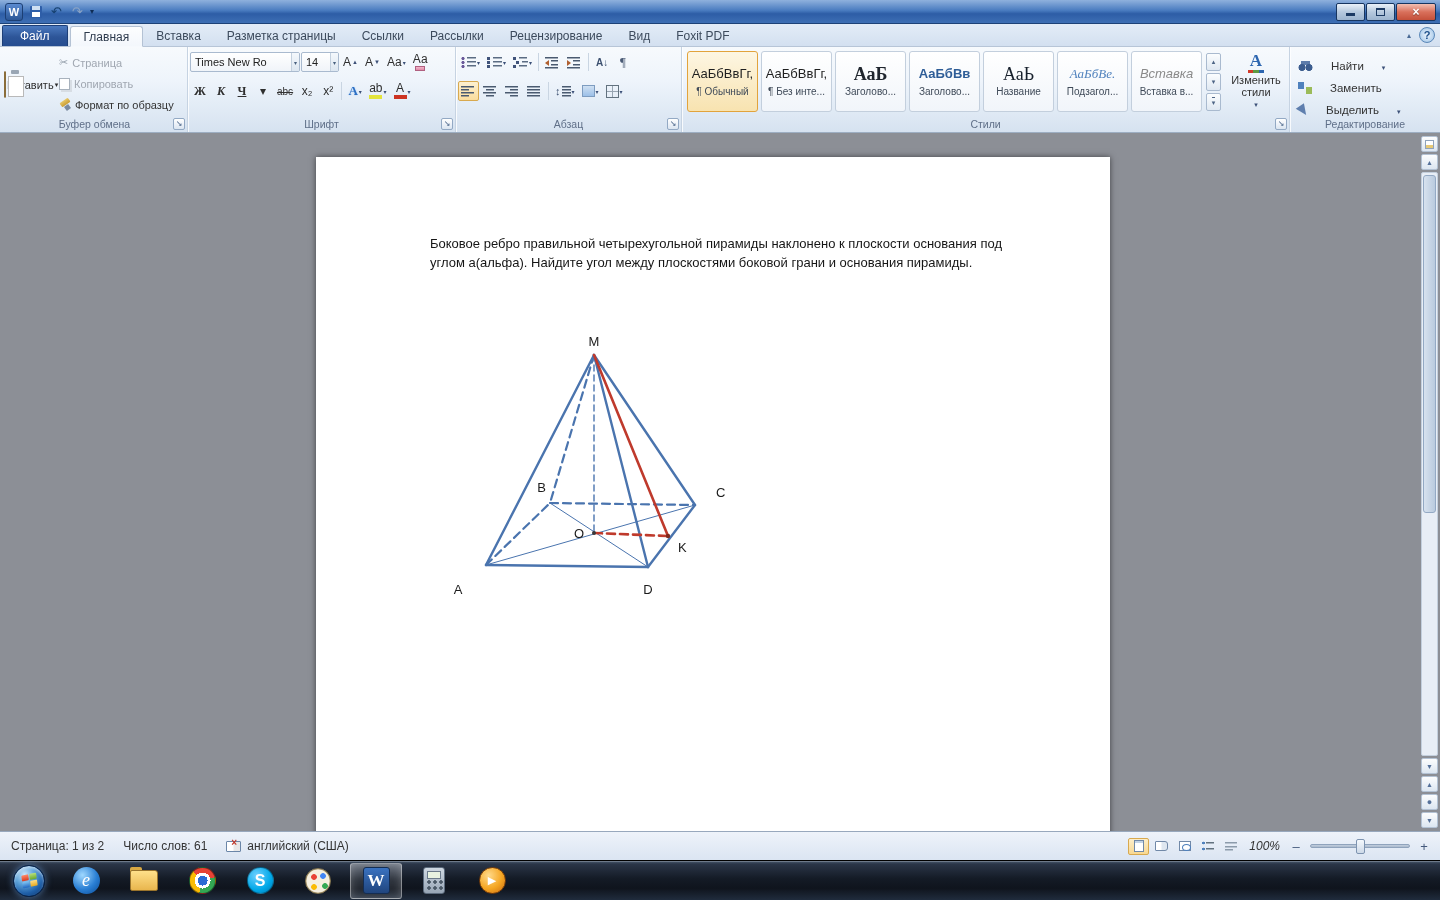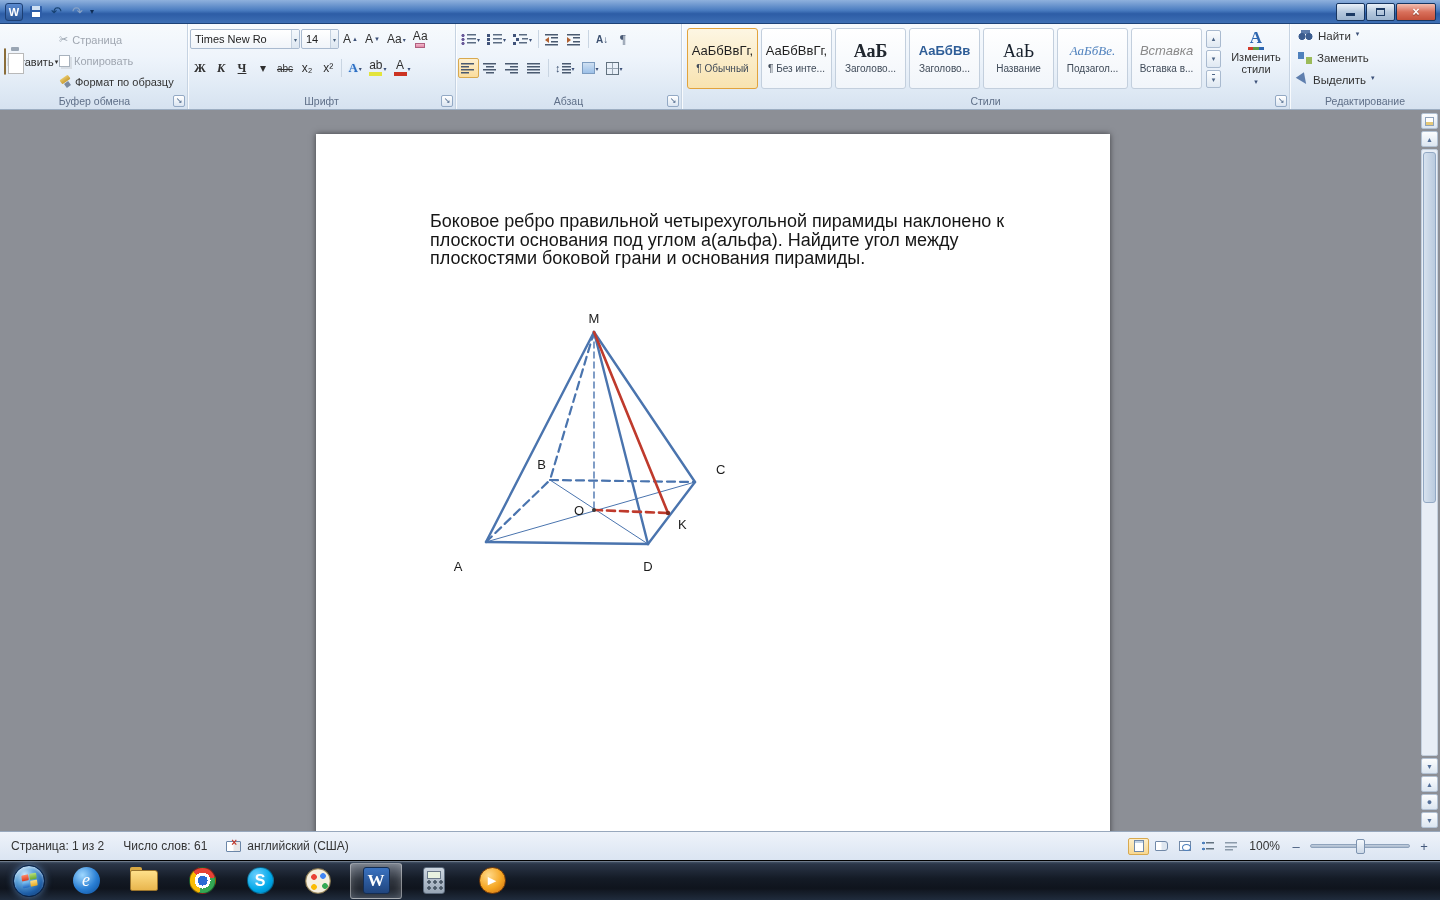--- a/index.html
+++ b/index.html
@@ -113,30 +113,30 @@
 .sarrow{width:15px;height:18px;border:1px solid #a9bacf;background:linear-gradient(#fbfdfe,#dfe8f2);font-size:7px;color:#4c6485;display:flex;align-items:center;justify-content:center;border-radius:2px;}
 .sarrow.more span{border-top:1px solid #4c6485;padding-top:1px;}
 .change-styles{width:62px;display:flex;flex-direction:column;align-items:center;justify-content:center;gap:1px;font-size:11px;color:#333;text-align:center;line-height:12px;}
 .cs-icon{font-size:17px;font-weight:bold;color:#2d66b0;font-family:"Liberation Serif",serif;line-height:16px;}
 .cs-bar{width:16px;height:3px;background:linear-gradient(90deg,#d23b2b 33%,#5d9a43 33% 66%,#2d66b0 66%);display:block;}
 .cs-caret{font-size:7px;color:#3c5078;}
 
 
 .g-editing{width:150px;border-right:none;}
 .edit-col{display:flex;flex-direction:column;gap:3px;padding:4px 2px 0 6px;}
-.ebtn{display:flex;align-items:flex-start;gap:5px;height:19px;font-size:11.5px;color:#333;}
+.ebtn{display:flex;align-items:flex-end;gap:18px;height:19px;font-size:11.5px;color:#333;}
 .ebtn .car{font-size:7px;color:#3c5078;}
 .find-ic{width:15px;height:11px;background-image:radial-gradient(circle at 4px 6.5px,#3c5d8f 3.2px,transparent 3.8px),radial-gradient(circle at 11px 6.5px,#3c5d8f 3.2px,transparent 3.8px),linear-gradient(#5d7cab,#5d7cab);background-size:auto,auto,9px 4px;background-position:0 0,0 0,3px 0;background-repeat:no-repeat;display:block;}
 .repl-ic{width:14px;height:12px;background-image:linear-gradient(#4f81bd,#4f81bd),linear-gradient(#9bbb59,#9bbb59);background-size:6px 7px,6px 7px;background-position:0 0,8px 5px;background-repeat:no-repeat;display:block;}
 .sel-ic{width:0;height:0;border-left:5px solid transparent;border-right:5px solid transparent;border-top:11px solid #5f7fae;transform:rotate(-35deg);display:block;}
 
 
 .docarea{flex:1;position:relative;background:#8c8f96;overflow:hidden;}
 .page{position:absolute;left:316px;top:24px;width:794px;bottom:-12px;background:#fff;box-shadow:0 0 6px rgba(0,0,0,.55);}
-.para{position:absolute;left:114px;top:78px;width:600px;font-size:18px;line-height:18.5px;color:#161616;}
+.para{position:absolute;left:114px;top:78px;width:600px;font-size:13px;line-height:18.5px;color:#161616;}
 .figure{position:absolute;left:0;top:0;}
 
 
 .vscroll{position:absolute;top:3px;right:2px;bottom:3px;width:17px;display:flex;flex-direction:column;gap:2px;}
 .sbtn{flex:0 0 16px;border:1px solid #b3c2d4;border-radius:2px;background:linear-gradient(#fcfdfe,#dce6f1);display:flex;align-items:center;justify-content:center;font-size:7px;color:#55719a;}
 .ruler-ic{width:9px;height:9px;background:linear-gradient(#fff 55%,#e6c978 55%);border:1px solid #8fa3bc;display:block;}
 .strack{flex:1;background:#e8eef6;border:1px solid #c3cfdd;border-radius:2px;position:relative;}
 .sthumb{position:absolute;left:1px;right:1px;top:2px;height:58%;background:linear-gradient(90deg,#d7e2ef,#b9cade);border:1px solid #93a9c4;border-radius:3px;}
 .browse-dot{font-size:9px;}
 
@@ -147,21 +147,21 @@
 .book-x{position:absolute;left:4px;top:-4px;color:#c0392b;font-size:10px;font-weight:bold;line-height:10px;}
 .sb-right{margin-left:auto;display:flex;align-items:center;gap:2px;padding-right:6px;}
 .vmbtn{width:21px;height:17px;border:1px solid transparent;border-radius:2px;display:flex;align-items:center;justify-content:center;}
 .vmbtn.active{border-color:#d8a94f;background:linear-gradient(#fdeec9,#f8d892);}
 .vm-page{width:10px;height:12px;background:#fff;border:1px solid #7189a8;box-shadow:inset 0 2px 0 #c3d3e6;display:block;}
 .vm-book{width:13px;height:10px;background:linear-gradient(90deg,#fff 49%,#dfe7f0 51%);border:1px solid #7189a8;border-radius:1px 3px 3px 1px;display:block;}
 .vm-web{width:12px;height:10px;background:#fff;border:1px solid #7189a8;position:relative;display:block;}
 .vm-web:after{content:"";position:absolute;left:2px;top:2px;width:7px;height:5px;border-radius:50%;border:1px solid #4f81bd;}
 .vm-outline{width:12px;height:11px;background-image:radial-gradient(circle at 1.5px 2px,#4f81bd 1.2px,transparent 1.6px),radial-gradient(circle at 1.5px 8px,#4f81bd 1.2px,transparent 1.6px),linear-gradient(#62727f,#62727f),linear-gradient(#62727f,#62727f);background-size:auto,auto,8px 1.5px,8px 1.5px;background-position:0 0,0 0,4px 1.5px,4px 7.5px;background-repeat:no-repeat;display:block;}
 .vm-draft{width:12px;height:11px;background-image:linear-gradient(#8c9bab,#8c9bab),linear-gradient(#8c9bab,#8c9bab),linear-gradient(#8c9bab,#8c9bab);background-size:12px 1.5px,12px 1.5px,8px 1.5px;background-position:0 1.5px,0 5px,0 8.5px;background-repeat:no-repeat;display:block;}
-.zoom-label{padding:0 6px;}
+.zoom-label{padding:0 6px;font-style:italic;}
 .zbtn{width:16px;height:16px;display:flex;align-items:center;justify-content:center;color:#44597c;font-size:13px;}
 .ztrack{width:100px;height:4px;background:linear-gradient(#c2cede,#aab9cc);border:1px solid #8fa3bc;border-radius:2px;position:relative;margin:0 4px;}
 .ztrack:before{content:"";position:absolute;left:50%;top:-4px;width:1px;height:11px;background:#8fa3bc;}
 .zthumb{position:absolute;left:45px;top:-6px;width:9px;height:15px;background:linear-gradient(#f4f8fc,#cdd9e8);border:1px solid #7d93b0;border-radius:2px;}
 
 
 .taskbar{flex:0 0 40px;height:40px;background:linear-gradient(180deg,#4a5a6e 0%,#2a3547 8%,#141b26 45%,#0f141d 70%,#202c3d 100%);display:flex;align-items:center;border-top:1px solid #000;box-shadow:inset 0 1px 0 rgba(255,255,255,.22);}
 .start-orb{width:46px;height:40px;display:flex;align-items:center;justify-content:center;margin-left:6px;}
 .orb{width:32px;height:32px;border-radius:50%;background:radial-gradient(circle at 35% 28%,#c9e5f9 0%,#5aa0d8 35%,#1f5fa8 65%,#0a2f63 100%);border:1px solid #06234d;box-shadow:0 0 7px rgba(120,180,255,.55),inset 0 2px 3px rgba(255,255,255,.6);display:flex;align-items:center;justify-content:center;}
 .flag{width:15px;height:13px;display:grid;grid-template-columns:1fr 1fr;grid-template-rows:1fr 1fr;gap:1px;transform:rotate(-8deg) skewY(-4deg);}
@@ -217,20 +217,35 @@
       <div class="winbtn">
           <span class="bar"></span>
         </div>
       <div class="winbtn">
           <span class="box"></span>
         </div>
       <div class="winbtn close">×</div>
     </div>
   </div>
 
+  <div class="tabrow">
+    <div class="tab file">Файл</div>
+    <div class="tab active">Главная</div>
+    <div class="tab">Вставка</div>
+    <div class="tab">Разметка страницы</div>
+    <div class="tab">Ссылки</div>
+    <div class="tab">Рассылки</div>
+    <div class="tab">Рецензирование</div>
+    <div class="tab">Вид</div>
+    <div class="tab">Foxit PDF</div>
+    <div class="tabrow-right">
+      <div class="collapse-btn">▴</div>
+      <div class="help-btn">?</div>
+    </div>
+  </div>
 
   <div class="ribbon">
 
     <div class="rgroup g-clipboard">
       <div class="gc">
         <div class="paste-col">
           <span class="clipb"></span>
           <span class="paste-label">Вставить</span>
           <span class="paste-caret">▾</span>
         </div>

